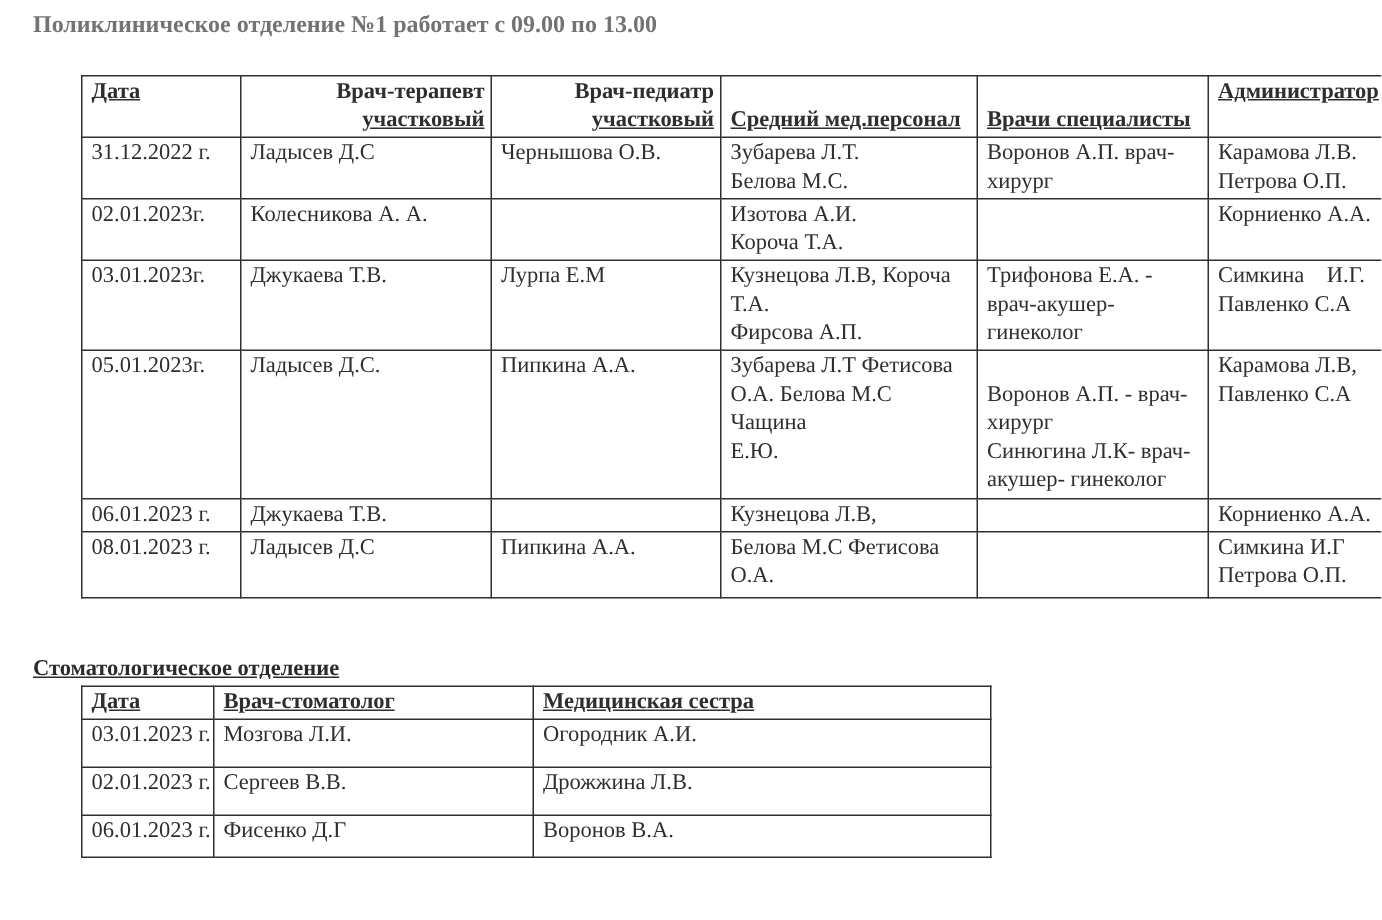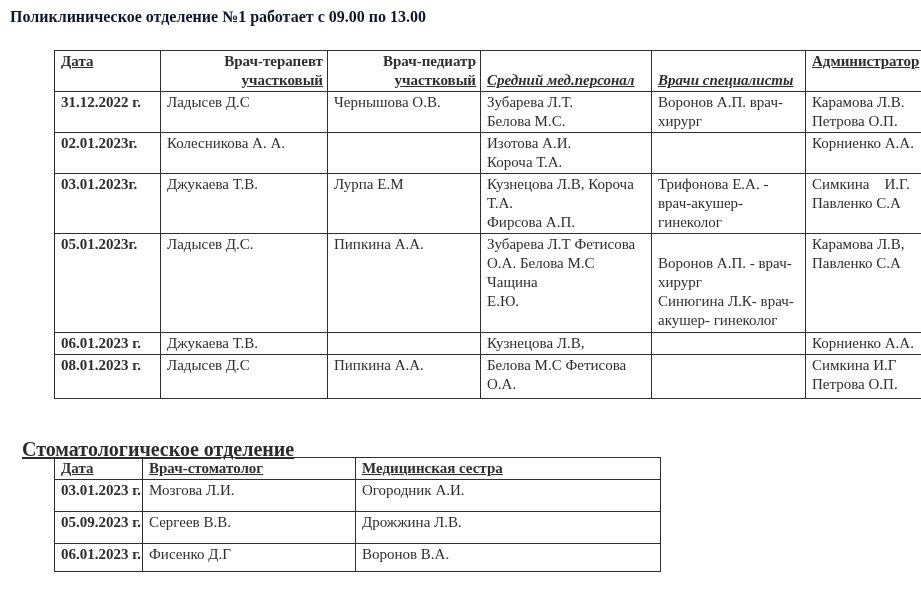--- a/index.html
+++ b/index.html
@@ -2,44 +2,44 @@
 <html><head>
 <meta charset="utf-8">
 <style>
   html,body{margin:0;padding:0;background:#ffffff;}
   .page{
     position:relative;width:921px;height:613px;background:#ffffff;overflow:hidden;
     font-family:"Liberation Serif","DejaVu Serif",serif;
     color:#2e2e2e;
   }
   .doc-title{
-    position:absolute;left:10px;top:8px;
-    font-size:16px;font-weight:bold;color:#0f172a;white-space:nowrap;
+    position:absolute;left:22px;top:8px;
+    font-size:16px;font-weight:bold;color:#737373;white-space:nowrap;
   }
   table{border-collapse:collapse;table-layout:fixed;margin-left:32px;}
   .t1{position:absolute;left:22px;top:50px;width:895px;}
   .t2{position:absolute;left:22px;top:457px;width:606px;}
   td,th{
     border:1px solid #2f2f2f;
     padding:1px 4px 1px 6px;
     font-size:15px;line-height:19px;
     vertical-align:top;text-align:left;
     overflow:hidden;
     white-space:pre-line;
     font-weight:normal;
   }
   th{font-weight:bold;}
   th .u{text-decoration:underline;}
   th .line{display:block;text-align:right;}
-  .va-bottom{vertical-align:bottom;font-style:italic;}
+  .va-bottom{vertical-align:bottom;}
   .va-top{vertical-align:top;}
-  td.date{font-weight:bold;white-space:nowrap;}
+  td.date{font-weight:normal;white-space:nowrap;}
   .section-title{
     position:absolute;left:22px;top:438px;
-    font-size:20px;font-weight:bold;color:#2b2b2b;
+    font-size:15px;font-weight:bold;color:#2b2b2b;
     text-decoration:underline;white-space:nowrap;
   }
 </style>
 </head>
 <body>
 
 <div class="page">
 
   <div class="doc-title">Поликлиническое отделение №1 работает с 09.00 по 13.00</div>
 
@@ -143,21 +143,21 @@
       <th><span class="u">Дата</span></th>
       <th><span class="u">Врач-стоматолог</span></th>
       <th><span class="u">Медицинская сестра</span></th>
     </tr>
     <tr style="height:32px">
       <td class="date">03.01.2023 г.</td>
       <td>Мозгова Л.И.</td>
       <td>Огородник А.И.</td>
     </tr>
     <tr style="height:32px">
-      <td class="date">05.09.2023 г.</td>
+      <td class="date">02.01.2023 г.</td>
       <td>Сергеев В.В.</td>
       <td>Дрожжина Л.В.</td>
     </tr>
     <tr style="height:28px">
       <td class="date">06.01.2023 г.</td>
       <td>Фисенко Д.Г</td>
       <td>Воронов В.А.</td>
     </tr>
   </tbody>
     </table>

